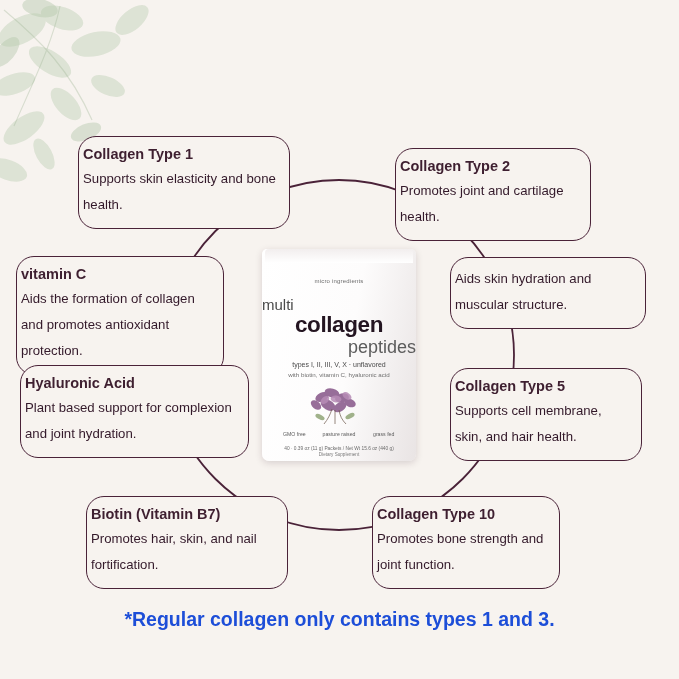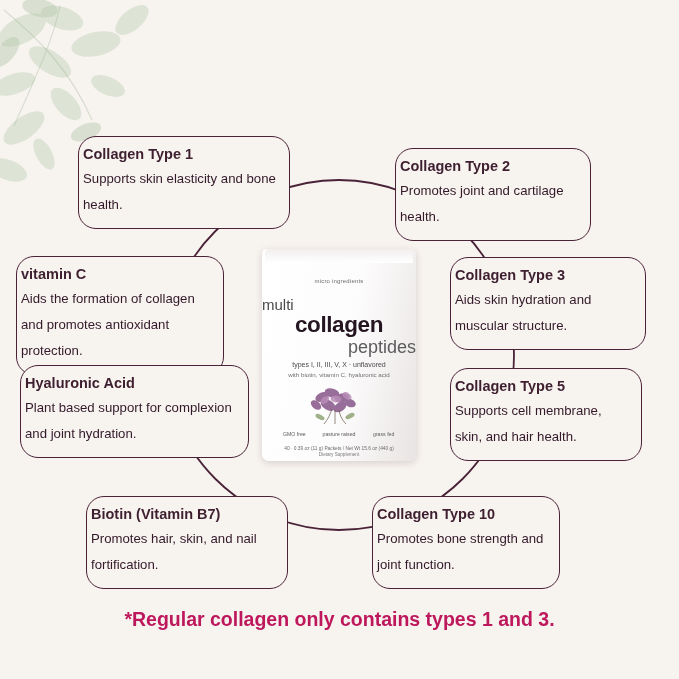--- a/index.html
+++ b/index.html
@@ -50,21 +50,21 @@
   .headline .l2 { display: block; }
 
   
   .footnote {
     position: absolute;
     left: 50%;
     transform: translateX(-50%);
     top: 608px;
     width: 640px;
     text-align: center;
-    color: #be185d;
+    color: #1d4ed8;
     font-size: 19.5px;
     font-weight: bold;
   }
 
   
   .ring {
     position: absolute;
     left: 0;
     top: 0;
     width: 679px;
@@ -276,21 +276,20 @@
     <span class="title">Collagen Type 2</span>
     <span class="desc">Promotes joint and cartilage health.</span>
   </div>
 
   <div class="card" id="card-vitc">
     <span class="title">vitamin C</span>
     <span class="desc">Aids the formation of collagen and promotes antioxidant protection.</span>
   </div>
 
   <div class="card" id="card-type3">
-    <span class="title">Collagen Type 3</span>
     <span class="desc">Aids skin hydration and muscular structure.</span>
   </div>
 
   <div class="card" id="card-hya">
     <span class="title">Hyaluronic Acid</span>
     <span class="desc">Plant based support for complexion and joint hydration.</span>
   </div>
 
   <div class="card" id="card-type5">
     <span class="title">Collagen Type 5</span>

